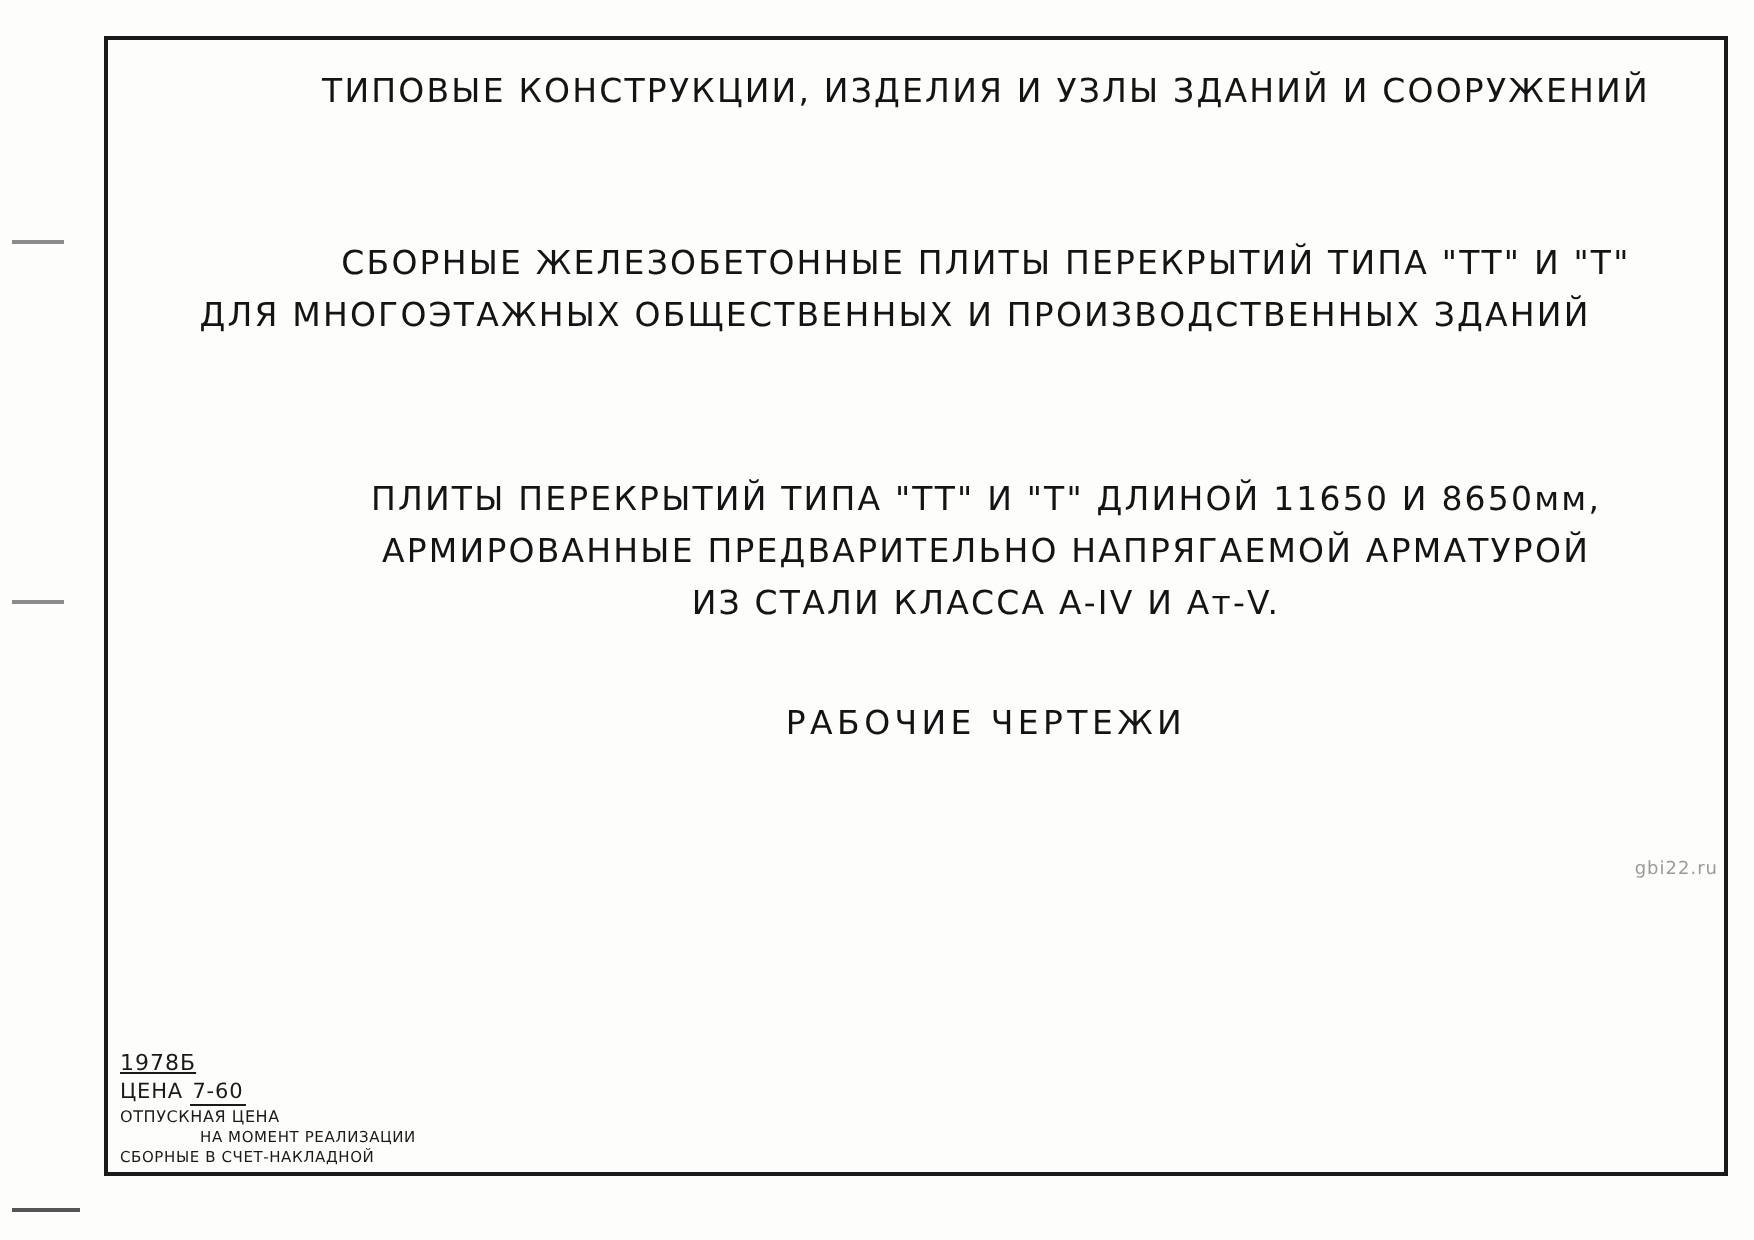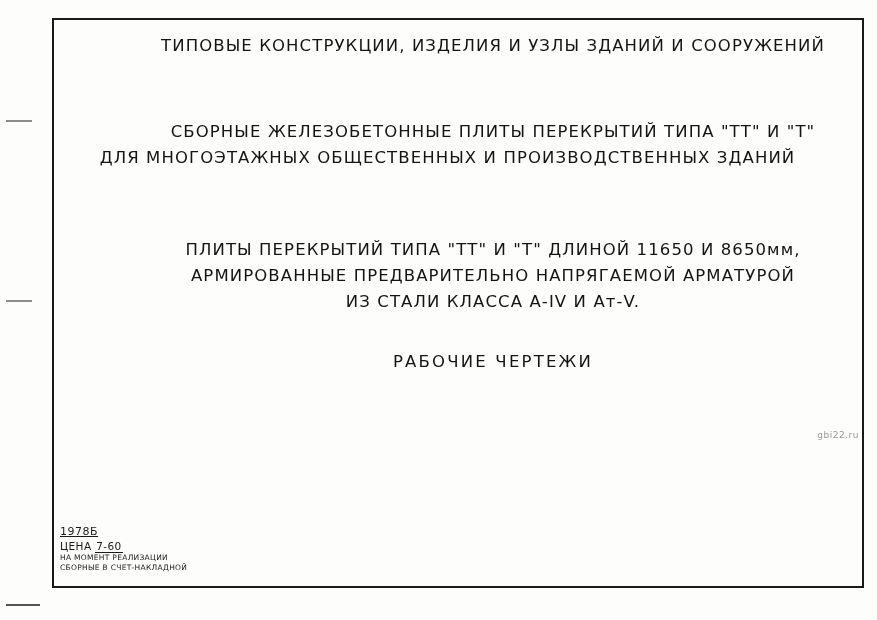--- a/index.html
+++ b/index.html
@@ -161,20 +161,21 @@
   }
   .price-note-1 {
     font-size: 8px;
     letter-spacing: 0.3px;
     margin-top: 2px;
   }
   .price-note-2 {
     font-size: 7.5px;
     letter-spacing: 0.3px;
     margin-top: 1px;
+    margin-left: 40px;
   }
   .price-note-3 {
     font-size: 7.5px;
     letter-spacing: 0.3px;
     margin-top: 1px;
   }
 </style>
 </head>
 <body>
 
@@ -203,17 +204,18 @@
   <div class="txt line-drawings">РАБОЧИЕ ЧЕРТЕЖИ</div>
 
   <div class="watermark">gbi22.ru</div>
 
   <div class="price-block">
     <div><span class="price-year">1978Б</span></div>
     <div class="price-main">
       <span>ЦЕНА</span>
       <span class="price-value">7-60</span>
     </div>
+    <div class="price-note-1">ОТПУСКНАЯ ЦЕНА</div>
     <div class="price-note-2">НА МОМЕНТ РЕАЛИЗАЦИИ</div>
     <div class="price-note-3">СБОРНЫЕ В СЧЕТ-НАКЛАДНОЙ</div>
   </div>
 
 </div>
 
 </body></html>

